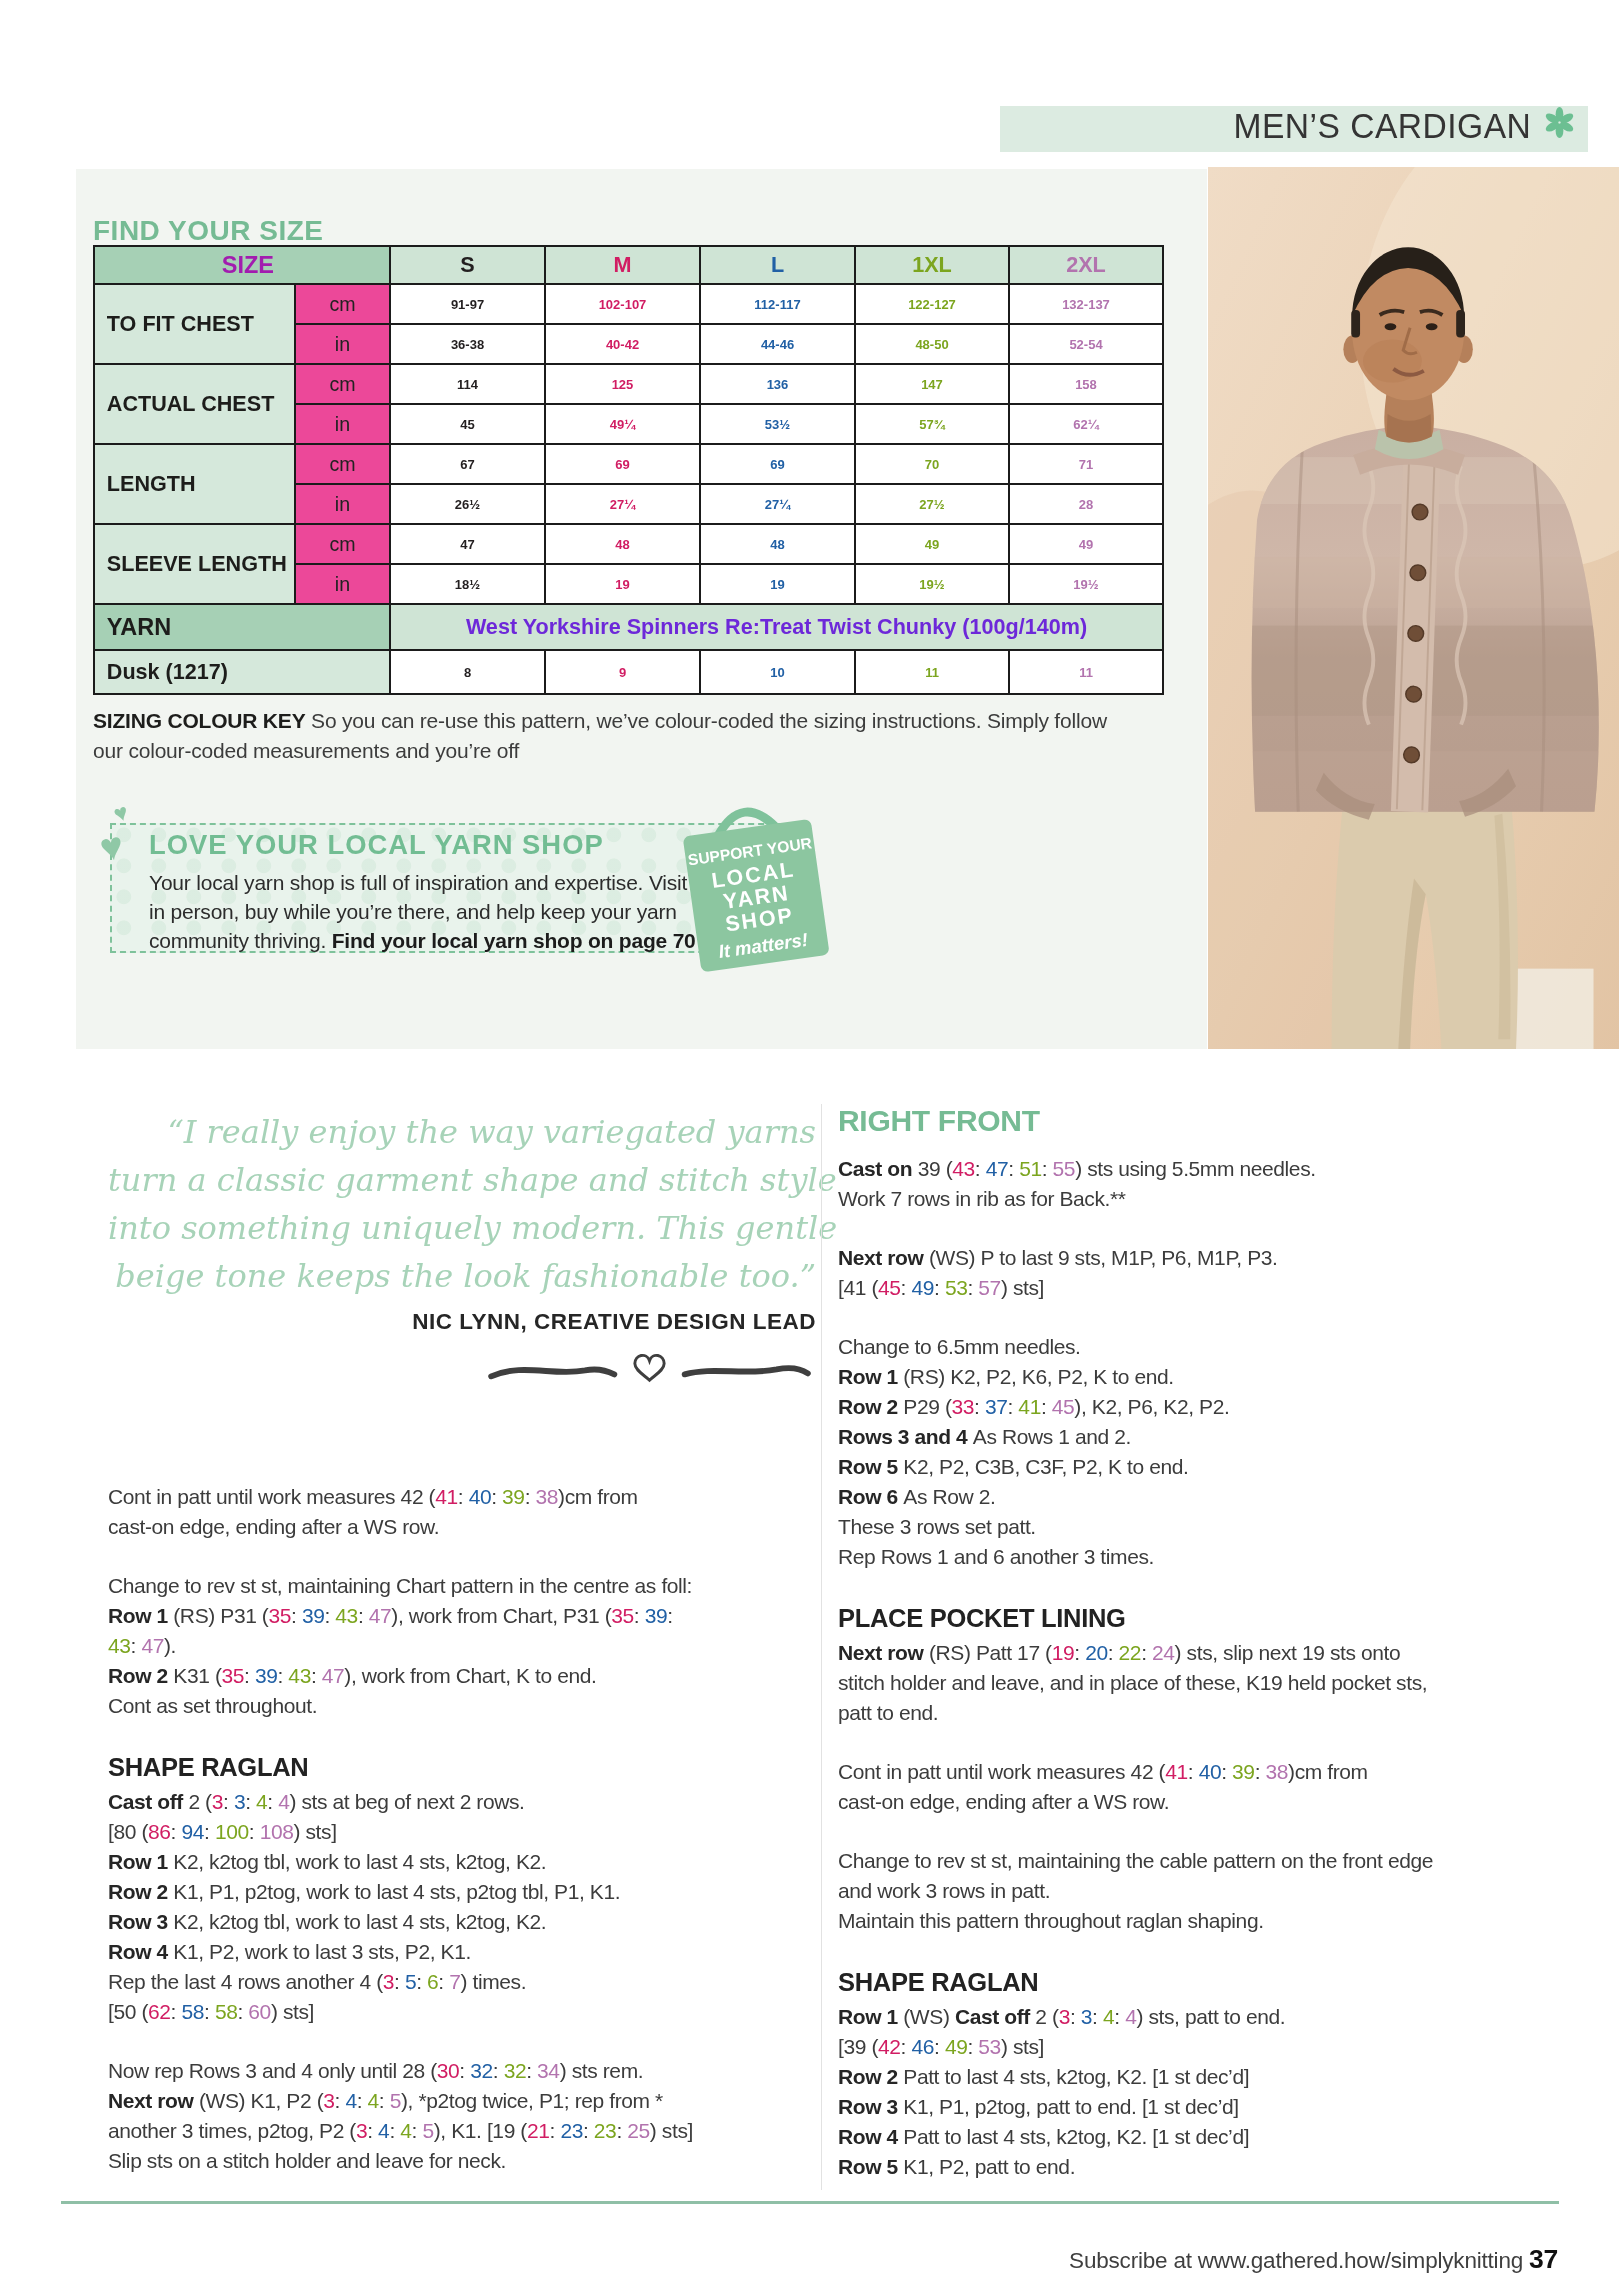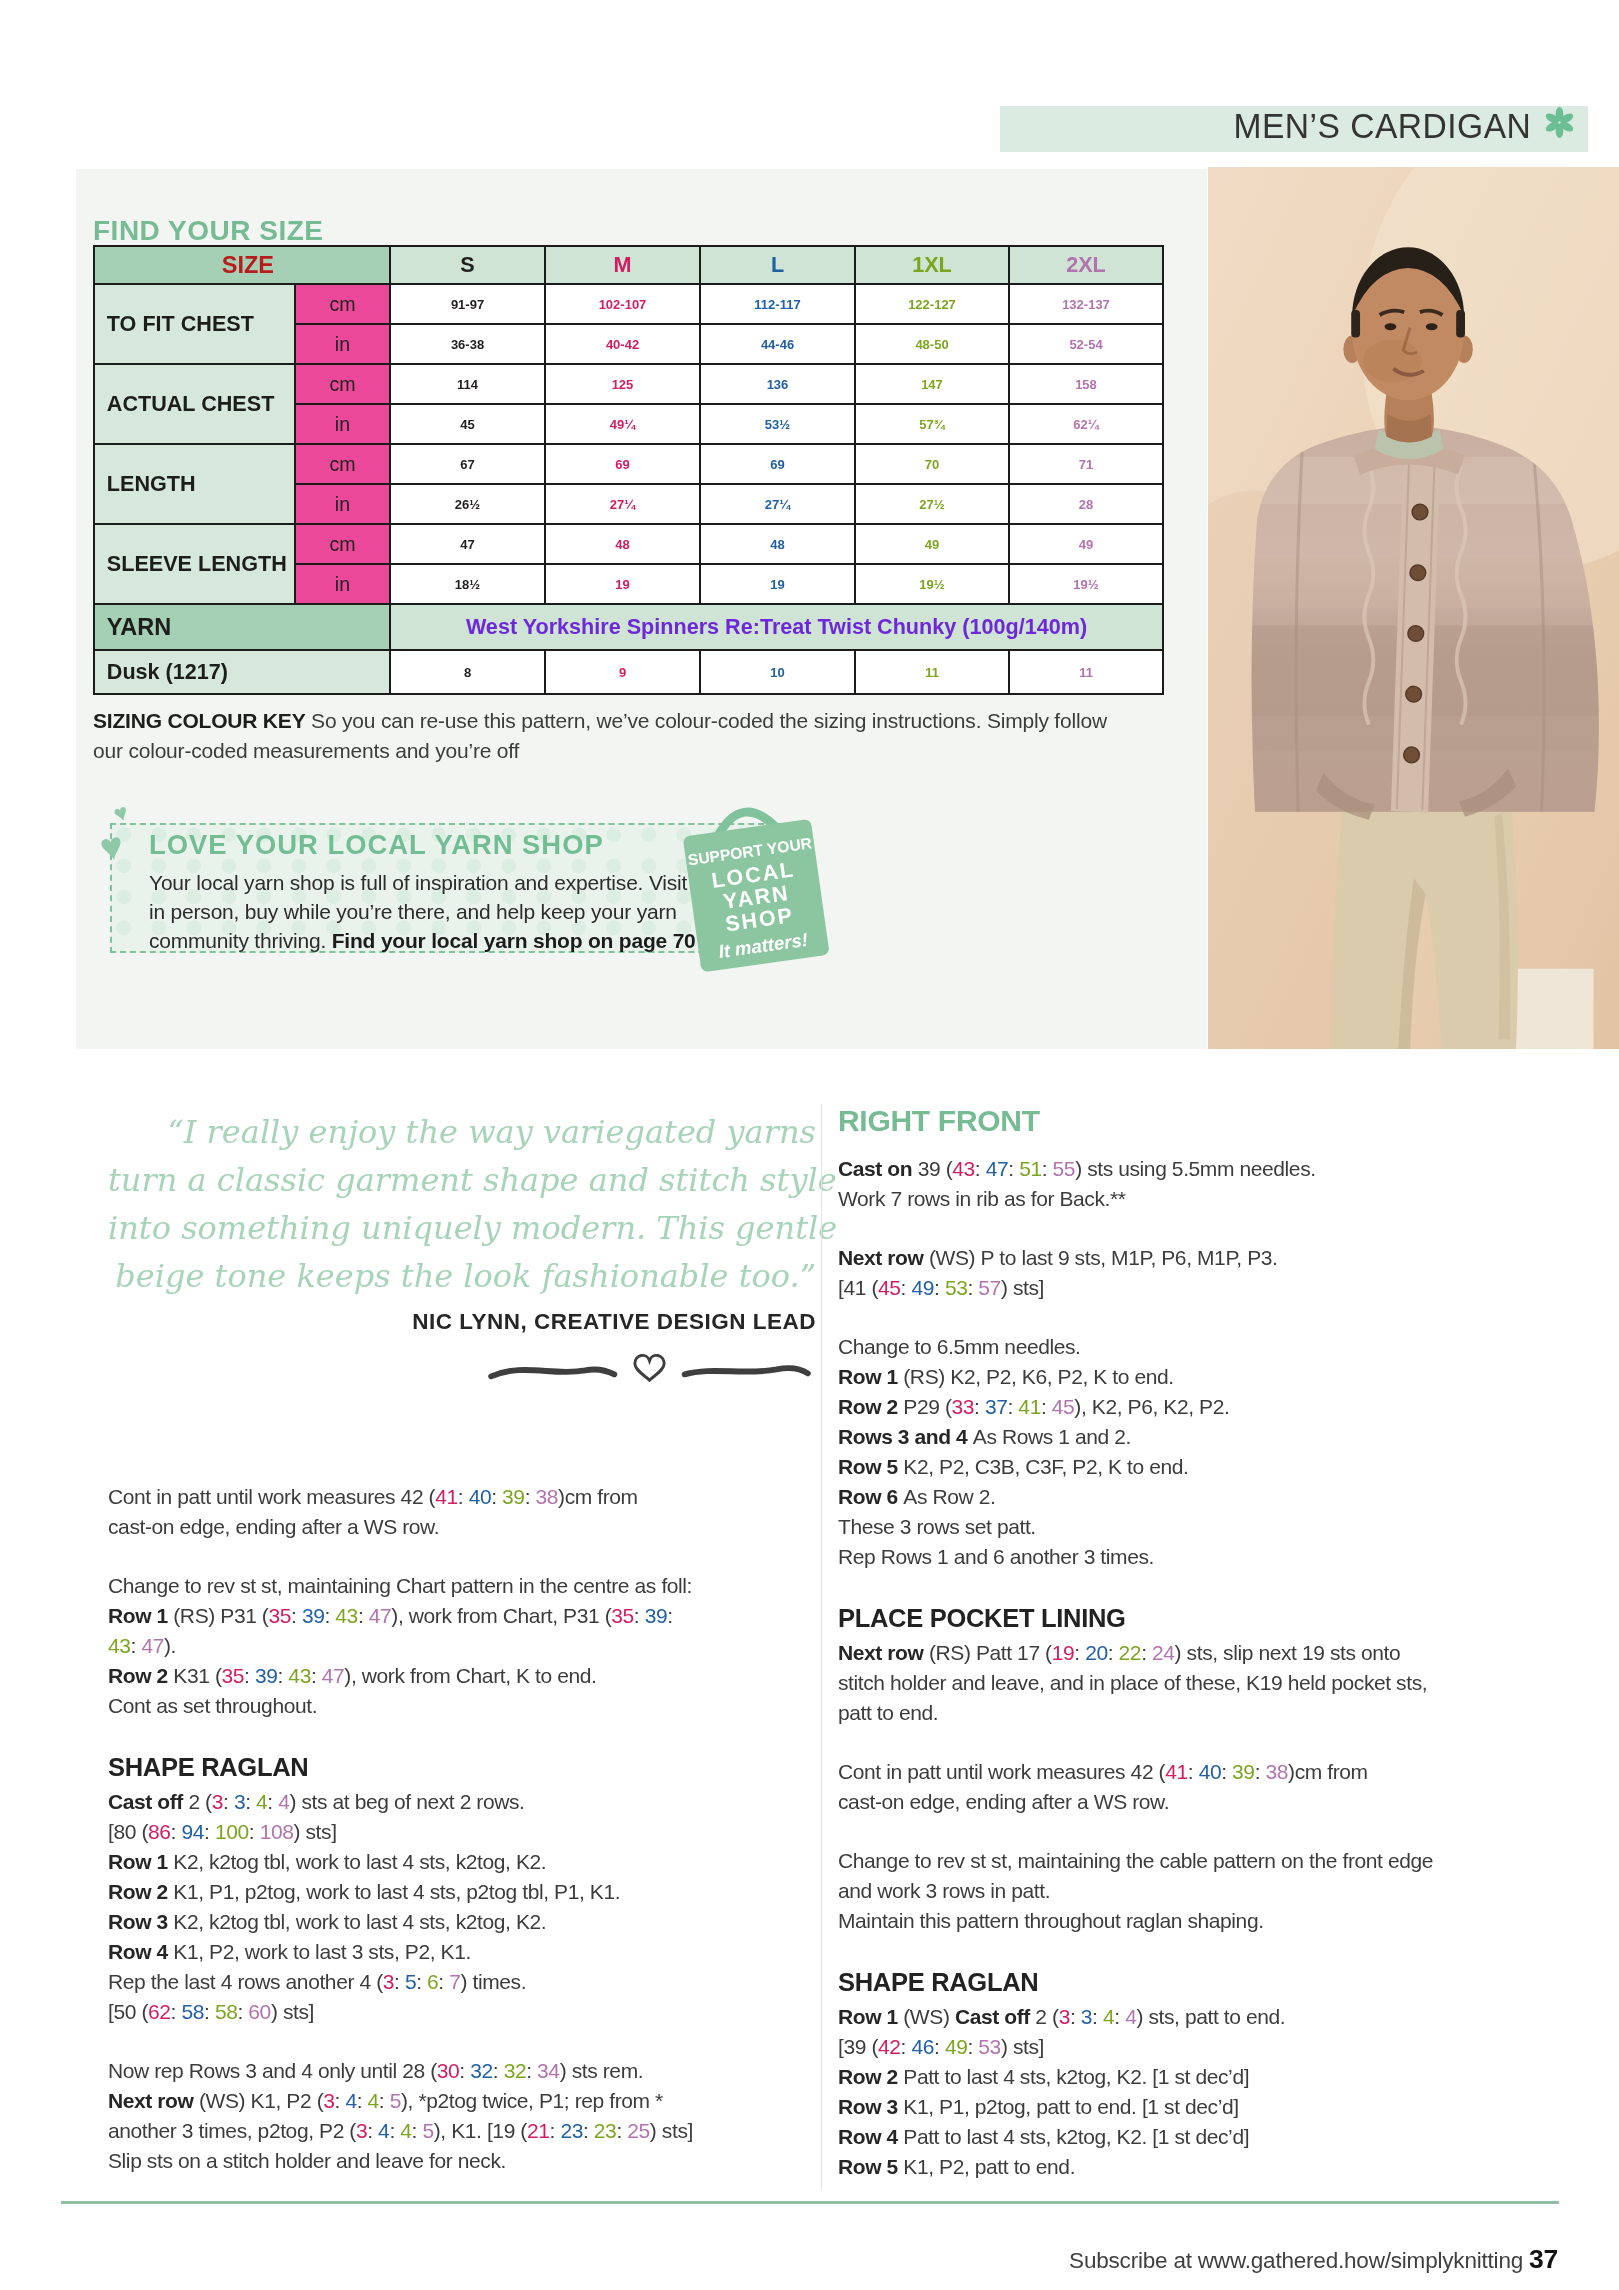--- a/index.html
+++ b/index.html
@@ -17,21 +17,21 @@
   
   .find-size{position:absolute;left:93px;top:215px;margin:0;font-size:28px;font-weight:700;color:#76bb94;letter-spacing:0.5px;}
 
   
   #size-table{position:absolute;left:93px;top:245px;width:1068px;border-collapse:collapse;table-layout:fixed;}
   #size-table td,#size-table th{border:2px solid #1b1b1b;text-align:center;vertical-align:middle;padding:0;overflow:hidden;}
   #size-table thead tr{height:38px;}
   #size-table tr.mrow{height:40px;}
   #size-table tr.yarn-row{height:46px;}
   #size-table tr.shade-row{height:44px;}
-  .size-head{background:#a6d0b5;text-align:left;padding-left:11.8px !important;font-size:23.5px;color:#b91c1c;font-weight:700;}
+  .size-head{background:#a6d0b5;text-align:left;padding-left:11.8px !important;font-size:23.5px;color:#a21caf;font-weight:700;}
   .col-head{background:#cfe4d5;font-size:21.6px;font-weight:700;}
   .row-label{background:#d5e8db;text-align:left !important;padding-left:11.8px !important;font-size:21.6px;font-weight:700;color:#1d1d1b;line-height:23.5px;}
   .unit{background:#ec4899;font-size:19.6px;font-weight:400;color:#222;}
   .val{font-size:13px;font-weight:700;background:#fff;}
   .yarn-label{background:#a6d0b5;text-align:left !important;padding-left:11.8px !important;font-size:23.5px;font-weight:700;color:#1d1d1b;}
   .yarn-val{background:#cfe4d5;font-size:21.6px;font-weight:700;color:#6d28d9;}
   .shade-label{background:#d5e8db;text-align:left !important;padding-left:11.8px !important;font-size:21.6px;font-weight:700;color:#1d1d1b;}
 
   .cs{color:#231f20;} .cm{color:#d11d63;} .cl{color:#2160a5;} .cg{color:#7ca51f;} .cp{color:#b273ae;}
 

